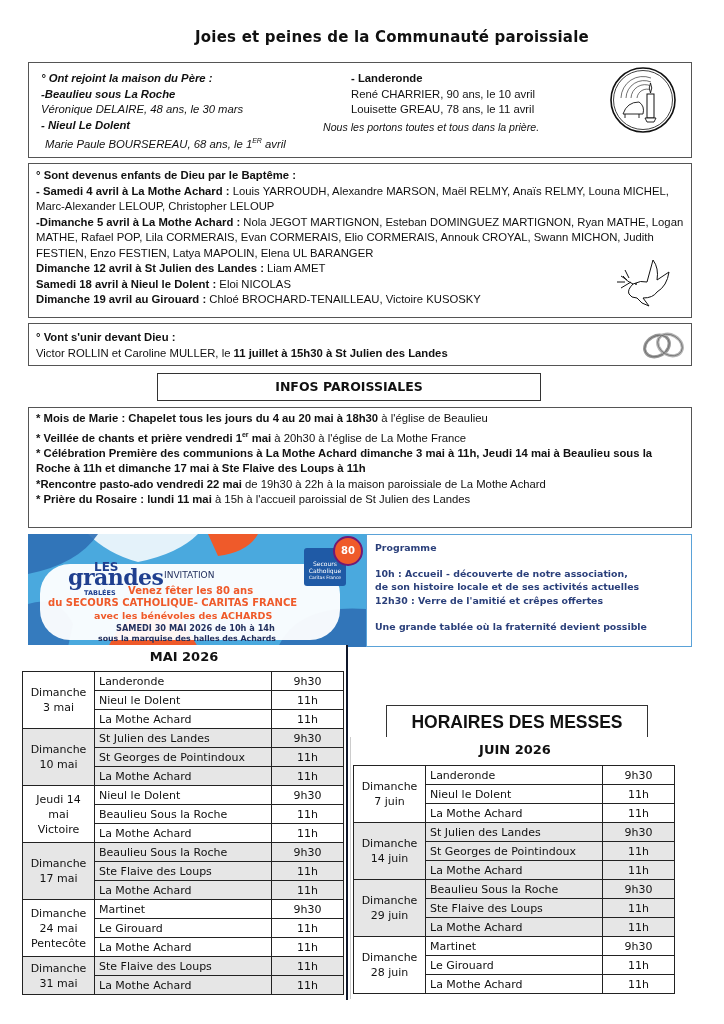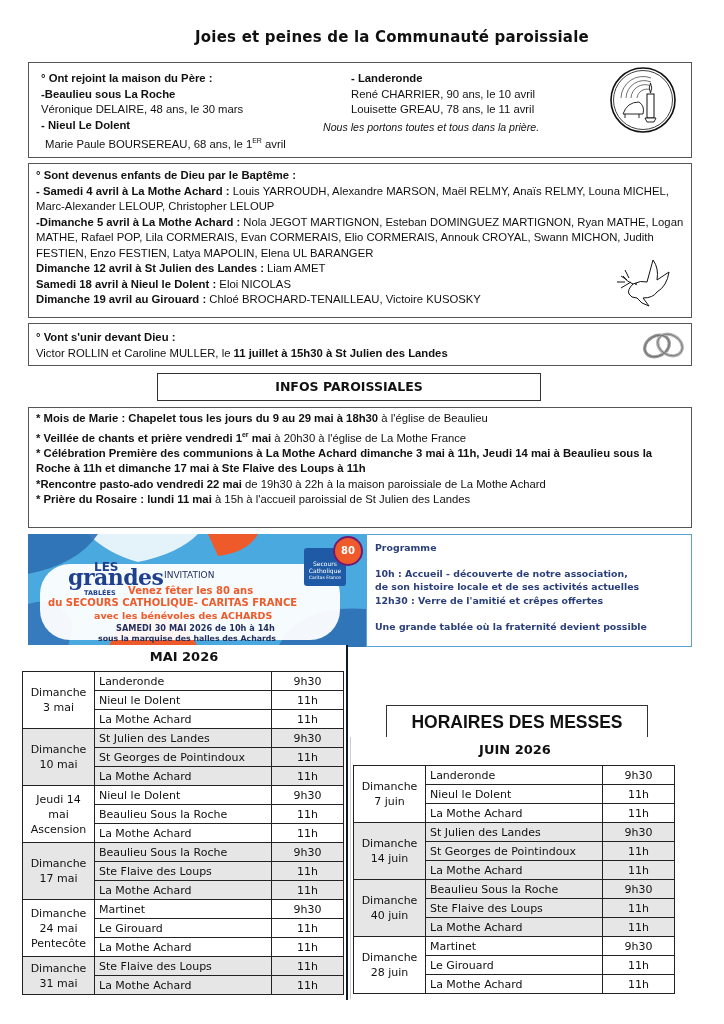--- a/index.html
+++ b/index.html
@@ -8,21 +8,21 @@
     .abs { position: absolute; }
 
     .page-title { left: 0; width: 724px; top: 28px; text-align: center; font-family: "DejaVu Sans", sans-serif; font-weight: bold; font-size: 15px; letter-spacing: 0.2px; padding-left: 60px; }
 
     .box { border: 1.4px solid #555; background: #fff; }
     .txt { font-size: 11.3px; line-height: 15.5px; font-family: "Liberation Sans", sans-serif; color: #111; }
     .txt b { font-weight: bold; }
 
     
     #deaths { left: 28px; top: 62px; width: 664px; height: 96px; }
-    #deaths .col1 { left: 12px; top: 8px; width: 300px; }
+    #deaths .col1 { left: 12px; top: 8px; width: 300px; font-style: italic; }
     #deaths .col2 { left: 322px; top: 8px; width: 260px; }
     #deaths .prayer { font-style: italic; font-size: 10.6px; }
     #candle { left: 580px; top: 3px; width: 68px; height: 68px; }
 
     
     #baptism { left: 28px; top: 163px; width: 664px; height: 155px; }
     #baptism .content { left: 7px; top: 4px; width: 650px; }
     #dove { left: 584px; top: 90px; width: 62px; height: 56px; }
 
     
@@ -120,21 +120,21 @@
     <ellipse cx="16" cy="18" rx="13" ry="10" fill="none" stroke="#999" stroke-width="3.2" transform="rotate(-30 16 18)"></ellipse>
     <ellipse cx="29" cy="17" rx="13" ry="10" fill="none" stroke="#b5b5b5" stroke-width="3.2" transform="rotate(30 29 17)"></ellipse>
     <ellipse cx="16" cy="18" rx="13" ry="10" fill="none" stroke="#666" stroke-width="0.7" transform="rotate(-30 16 18)"></ellipse>
     <ellipse cx="29" cy="17" rx="13" ry="10" fill="none" stroke="#666" stroke-width="0.7" transform="rotate(30 29 17)"></ellipse>
   </svg>
 </div>
 
 <div id="infos-header" class="abs">INFOS PAROISSIALES</div>
 <div id="infos" class="abs box">
   <div class="abs content txt" id="infos-content">
-      <div><b>* Mois de Marie : Chapelet tous les jours du 9 au 29 mai à 18h30</b><span> à l'église de Beaulieu</span></div>
+      <div><b>* Mois de Marie : Chapelet tous les jours du 4 au 20 mai à 18h30</b><span> à l'église de Beaulieu</span></div>
       <div><b>* Veillée de chants et prière vendredi 1</b><sup style="font-size: 7px; font-weight: bold;">er</sup><b> mai</b><span> à 20h30 à l'église de La Mothe France</span></div>
       <div><b>* Célébration Première des communions à La Mothe Achard dimanche 3 mai à 11h, Jeudi 14 mai à Beaulieu sous la Roche à 11h et dimanche 17 mai à Ste Flaive des Loups à 11h</b></div>
       <div><b>*Rencontre pasto-ado vendredi 22 mai</b><span> de 19h30 à 22h à la maison paroissiale de La Mothe Achard</span></div>
       <div><b>* Prière du Rosaire : lundi 11 mai</b><span> à 15h à l'accueil paroissial de St Julien des Landes</span></div>
     </div>
 </div>
 
 <div id="banner" class="abs">
   <svg class="abs" style="left:0;top:0" width="338" height="113" viewBox="0 0 338 113">
     <path d="M60 0 L170 0 Q150 20 110 28 Q80 20 60 0z" fill="#ffffff" opacity="0.85"></path>
@@ -209,21 +209,21 @@
           <td class="time">11h</td>
         </tr>
         <tr class="shade">
           <td class="place">La Mothe Achard</td>
           <td class="time">11h</td>
         </tr>
         <tr>
           <td class="day" rowspan="3">
             <div>Jeudi 14</div>
             <div>mai</div>
-            <div>Ascension</div>
+            <div>Victoire</div>
           </td>
           <td class="place">Nieul le Dolent</td>
           <td class="time">9h30</td>
         </tr>
         <tr>
           <td class="place">Beaulieu Sous la Roche</td>
           <td class="time">11h</td>
         </tr>
         <tr>
           <td class="place">La Mothe Achard</td>
@@ -311,21 +311,21 @@
           <td class="place">St Georges de Pointindoux</td>
           <td class="time">11h</td>
         </tr>
         <tr class="shade">
           <td class="place">La Mothe Achard</td>
           <td class="time">11h</td>
         </tr>
         <tr class="shade">
           <td class="day" rowspan="3">
             <div>Dimanche</div>
-            <div>40 juin</div>
+            <div>29 juin</div>
           </td>
           <td class="place">Beaulieu Sous la Roche</td>
           <td class="time">9h30</td>
         </tr>
         <tr class="shade">
           <td class="place">Ste Flaive des Loups</td>
           <td class="time">11h</td>
         </tr>
         <tr class="shade">
           <td class="place">La Mothe Achard</td>

